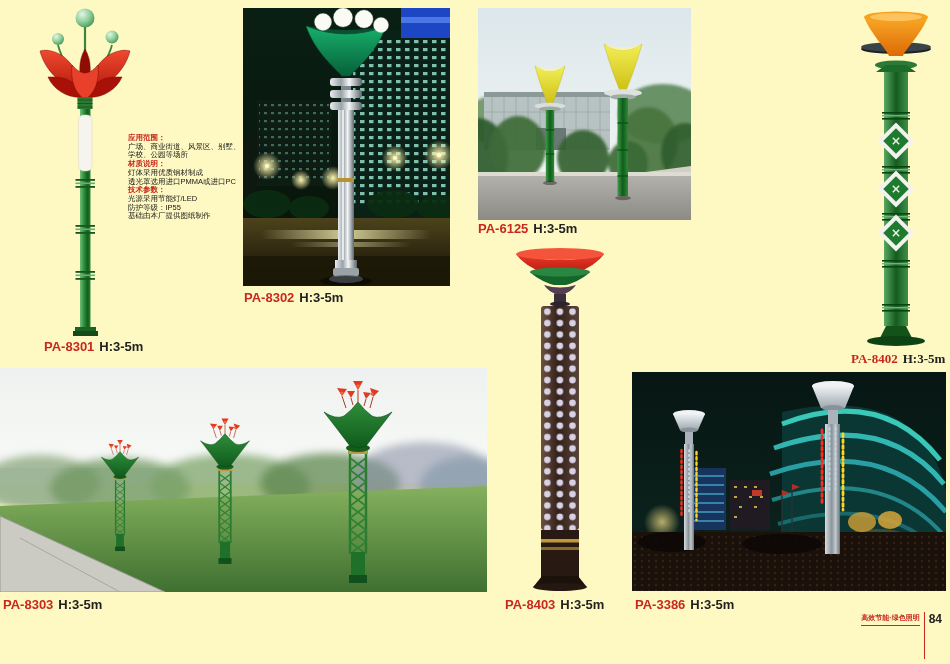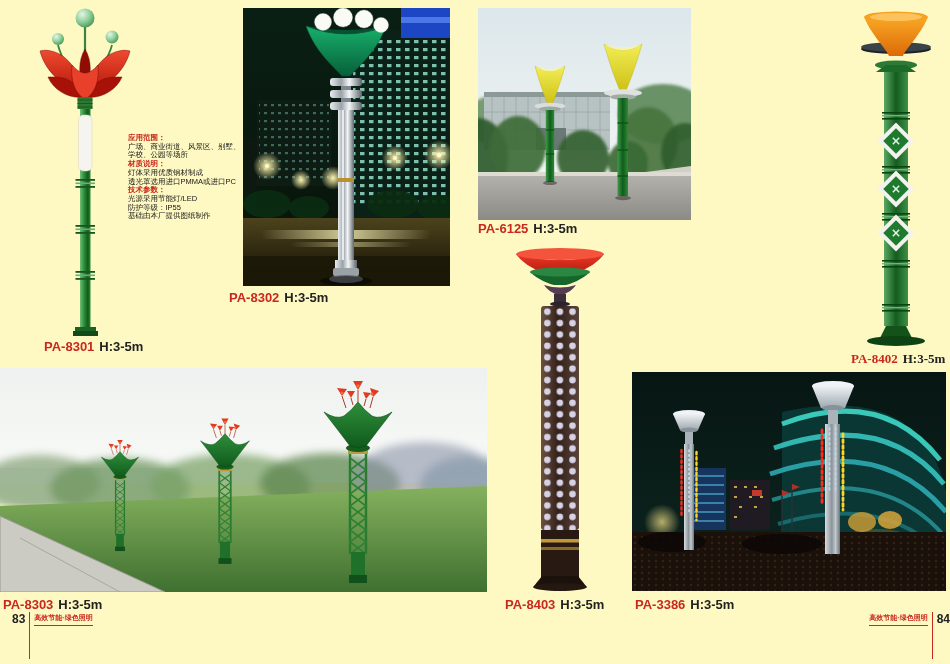--- a/index.html
+++ b/index.html
@@ -9,21 +9,21 @@
   .plabel{position:absolute;font-size:13px;white-space:nowrap;color:#1c1c1c;}
   .plabel .code{color:#c8281e;font-weight:bold;margin-right:5px;}
   .plabel .spec{color:#222;font-weight:600;}
   .info{position:absolute;left:128px;top:134px;width:124px;font-size:7.5px;line-height:8.7px;color:#151515;}
   .info div{white-space:nowrap;}
   .info .h{color:#c8281e;font-weight:bold;}
   .note{position:absolute;left:638px;top:259px;width:204px;font-size:9px;line-height:19.8px;
         color:#a5342d;white-space:pre-line;letter-spacing:.3px;}
   .foot{position:absolute;top:612px;display:flex;align-items:flex-start;}
   .foot-l{left:12px;}
-  .foot-r{right:0;}
+  .foot-r{right:8px;}
   .pagenum{font-size:12px;font-weight:bold;color:#222;line-height:14px;}
   .vline{width:1px;height:47px;background:#c8281e;margin:0 4px;}
   .slogan{font-size:7px;font-weight:bold;color:#c8281e;border-bottom:1px solid #c8281e;
           padding-bottom:2px;line-height:11px;white-space:nowrap;}
 </style>
 </head>
 <body>
 
 <div id="canvas">
 
@@ -546,43 +546,38 @@
         <line x1="211" y1="62" x2="211" y2="138" stroke="#ffd428" stroke-width="2.8" stroke-dasharray="2.8,3" stroke-linecap="round"></line>
         <line x1="197.5" y1="56" x2="197.5" y2="120" stroke="#bcd8e8" stroke-width="1.8" stroke-dasharray="1.8,3.2" stroke-linecap="round"></line>
         <line x1="203.5" y1="56" x2="203.5" y2="120" stroke="#bcd8e8" stroke-width="1.8" stroke-dasharray="1.8,3.2" stroke-linecap="round"></line>
       </g>
     </svg>
   </div>
 
   <div class="plabel" style="left:44px;top:339px;">
     <span class="code">PA-8301</span><span class="spec">H:3-5m</span>
   </div>
-  <div class="plabel" style="left:229px;top:290px;">
+  <div class="plabel" style="left:244px;top:290px;">
     <span class="code">PA-8302</span><span class="spec">H:3-5m</span>
   </div>
   <div class="plabel" style="left:478px;top:221px;">
     <span class="code">PA-6125</span><span class="spec">H:3-5m</span>
   </div>
   <div class="plabel" style="left:851px;top:351px;font-family:Liberation Serif, serif;">
     <span class="code">PA-8402</span><span class="spec">H:3-5m</span>
   </div>
   <div class="plabel" style="left:3px;top:597px;">
     <span class="code">PA-8303</span><span class="spec">H:3-5m</span>
   </div>
   <div class="plabel" style="left:505px;top:597px;">
     <span class="code">PA-8403</span><span class="spec">H:3-5m</span>
   </div>
   <div class="plabel" style="left:635px;top:597px;">
     <span class="code">PA-3386</span><span class="spec">H:3-5m</span>
   </div>
 
-  <div class="foot foot-l">
-    <span class="pagenum">83</span>
-    <span class="vline"></span>
-    <span class="slogan">高效节能·绿色照明</span>
-  </div>
   <div class="foot foot-r">
     <span class="slogan">高效节能·绿色照明</span>
     <span class="vline"></span>
     <span class="pagenum">84</span>
   </div>
 
 </div>
 
 </body></html>

